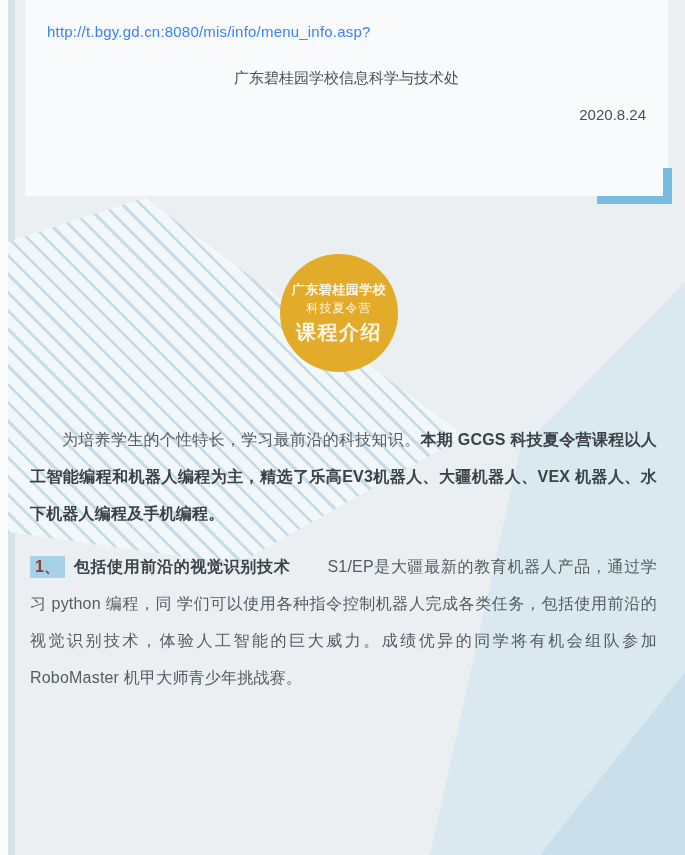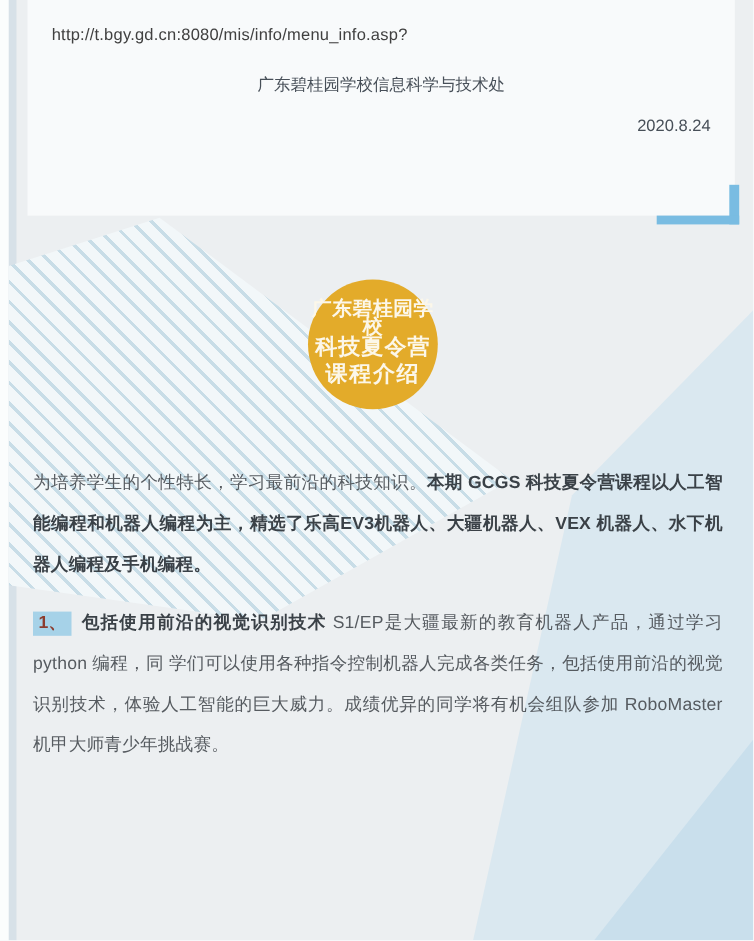--- a/index.html
+++ b/index.html
@@ -30,55 +30,55 @@
     clip-path:polygon(100% 0%, 100% 100%, 0% 100%);
   }
   
   .card{
     position:absolute;left:25px;top:0;width:643px;height:196px;
     background:#F8FAFB;
     box-sizing:border-box;
     padding:14px 22px 0 22px;
   }
   .url-line{
-    font-size:15px;color:#404040;line-height:36px;
+    font-size:15px;color:#3b82f6;line-height:36px;
     letter-spacing:0.2px;white-space:nowrap;
   }
   .sig{
     margin-top:18px;text-align:center;font-size:15px;color:#474F58;line-height:20px;
   }
   .date{
     margin-top:17px;text-align:right;font-size:15px;color:#474F58;line-height:20px;
   }
   
   .bracket-v{position:absolute;left:663px;top:168px;width:9px;height:36px;background:#79BCE2;}
   .bracket-h{position:absolute;left:597px;top:196px;width:75px;height:8px;background:#79BCE2;}
   
   .badge{
     position:absolute;left:280px;top:254px;width:118px;height:118px;
     border-radius:50%;
     display:flex;flex-direction:column;align-items:center;justify-content:center;
     text-align:center;
   }
-  .badge .b1{font-size:18px;font-weight:bold;line-height:17px;letter-spacing:0.5px;}
-  .badge .b2{font-size:20px;font-weight:bold;line-height:21px;letter-spacing:1px;}
+  .badge .b1{font-size:13px;font-weight:bold;line-height:17px;letter-spacing:0.5px;}
+  .badge .b2{font-size:12px;font-weight:normal;line-height:21px;letter-spacing:1px;}
   .badge .b3{font-size:20px;font-weight:bold;line-height:27px;letter-spacing:1.5px;}
   
   .content{
     position:absolute;left:30px;top:421px;width:627px;
   }
   .content p{
     margin:0 0 16px 0;
     font-size:16px;line-height:37px;
     text-align:justify;
     color:#565B60;
     letter-spacing:0.2px;
   }
   .content .b{font-weight:bold;color:#3A4147;}
-  .content .n{font-weight:normal;color:#565B60;}
+  .content .n{font-weight:normal;color:#565B60;margin-left:32px;}
   .marker{
     display:inline-block;
     background:#A6D2E8;
     color:#8C3C2E;
     font-weight:bold;
     padding:0 5px;
     line-height:22px;
     margin-right:8px;
   }
 </style>

